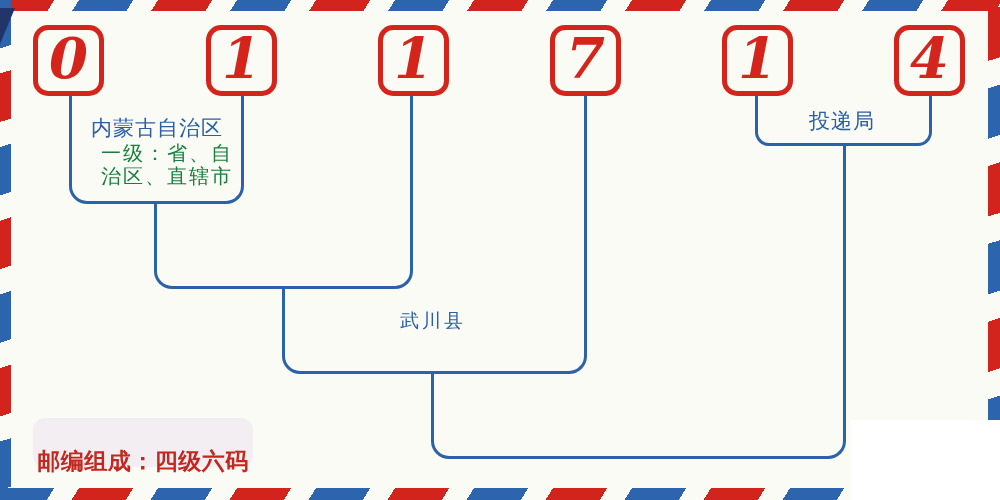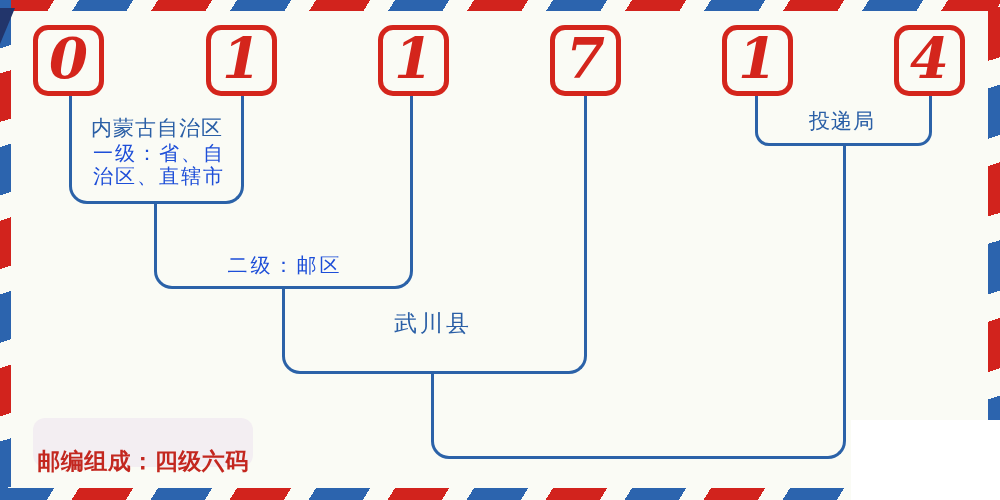--- a/index.html
+++ b/index.html
@@ -50,25 +50,25 @@
   }
   
   .bracket{
     position:absolute;box-sizing:border-box;z-index:4;
     border:3px solid #2b62a8;border-top:none;border-radius:0 0 18px 18px;
   }
   .vline{position:absolute;width:3px;background:#2b62a8;z-index:4;}
   
   .lbl{position:absolute;z-index:6;text-align:center;font-weight:normal;}
   .place{color:#2a5fa6;}
-  .lvl{color:#1d4ed8;}
+  .lvl{color:#15803d;margin-left:8px;}
   .t1-place{left:72px;top:114px;width:170px;font-size:21px;letter-spacing:1px;}
   .t1-lvl{left:88px;top:142px;width:142px;font-size:20px;letter-spacing:2px;line-height:1.16;}
   .t2-lvl{left:165px;top:252px;width:240px;font-size:20px;letter-spacing:3px;}
-  .t3-place{left:333px;top:308px;width:200px;font-size:23px;letter-spacing:3px;}
+  .t3-place{left:333px;top:308px;width:200px;font-size:19px;letter-spacing:3px;}
   .t3-lvl{left:284px;top:340px;width:300px;font-size:20px;letter-spacing:2px;}
   .t4-place{left:539px;top:390px;width:200px;font-size:21px;letter-spacing:1px;}
   .t4-lvl{left:489px;top:423px;width:300px;font-size:21px;letter-spacing:2px;}
   .t5-lvl{left:782px;top:107px;width:120px;font-size:21px;letter-spacing:1px;}
   
   .footer-badge{
     position:absolute;left:33px;top:418px;width:220px;height:49px;z-index:6;
     background:#f3eef2;border-radius:12px;
     display:flex;align-items:center;justify-content:center;
   }
@@ -117,21 +117,20 @@
   <div class="bracket" style="left:431px;top:374px;width:415px;height:85px"></div>
   <div class="bracket" style="left:755px;top:96px;width:177px;height:50px;border-radius:0 0 14px 14px"></div>
 
   <div class="vline" style="left:410px;top:96px;height:110px"></div>
   <div class="vline" style="left:584px;top:96px;height:196px"></div>
   <div class="vline" style="left:843px;top:145px;height:232px"></div>
 
   <div class="lbl place t1-place">内蒙古自治区</div>
   <div class="lbl lvl t1-lvl">一级：省、自治区、直辖市</div>
 
-  <div class="lbl lvl t2-lvl">二级：邮区</div>
 
   <div class="lbl place t3-place">武川县</div>
 
 
   <div class="lbl place t5-lvl">投递局</div>
 
   <div class="footer-badge">
     <span>邮编组成：四级六码</span>
   </div>
 

